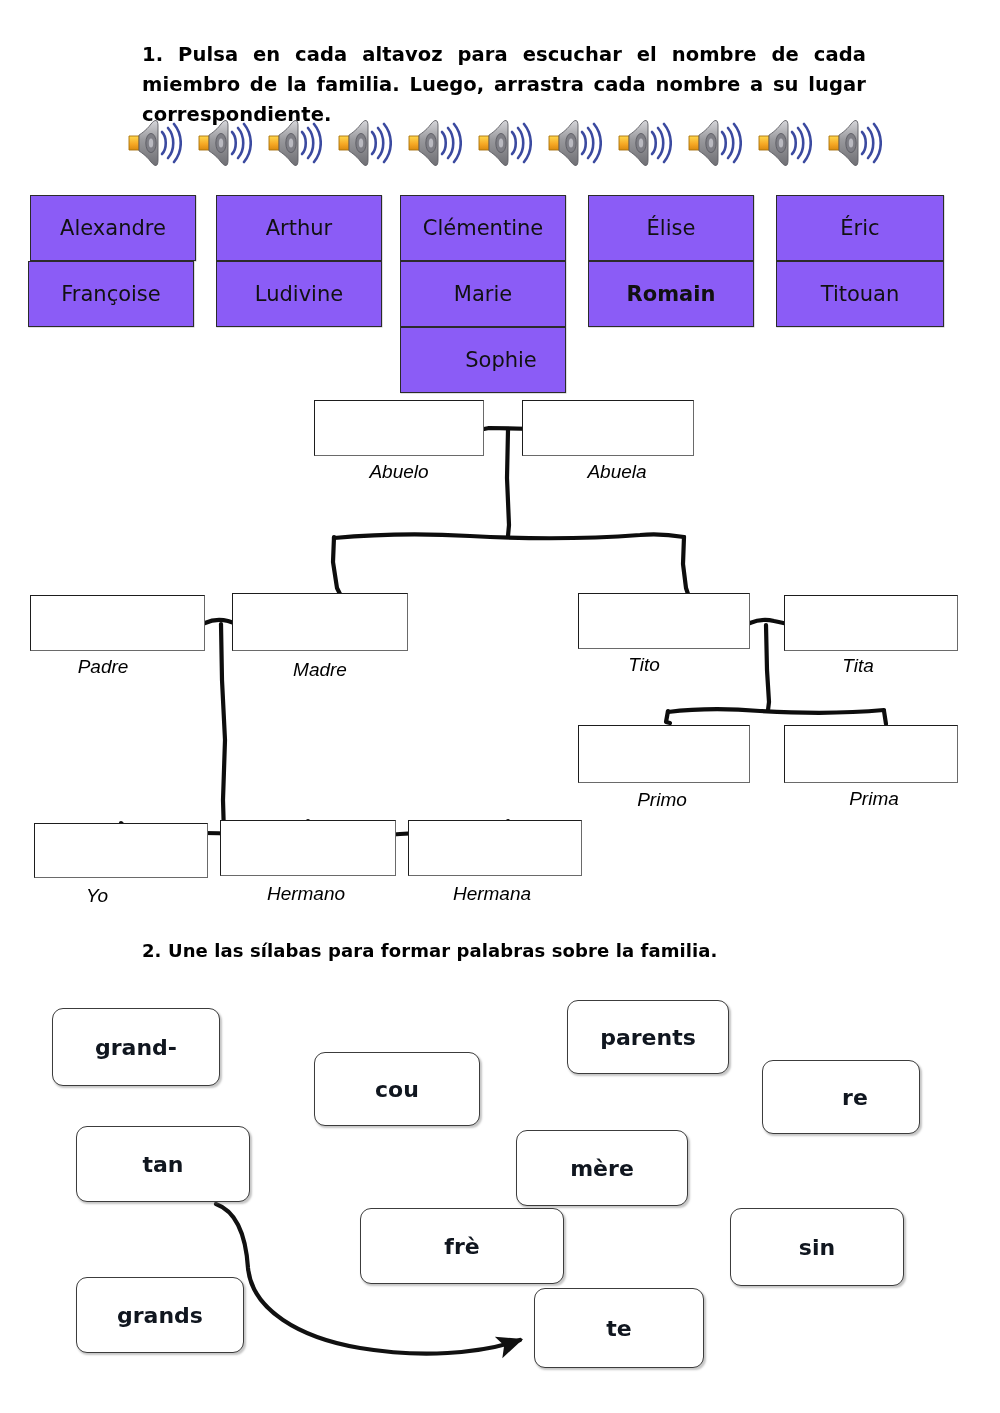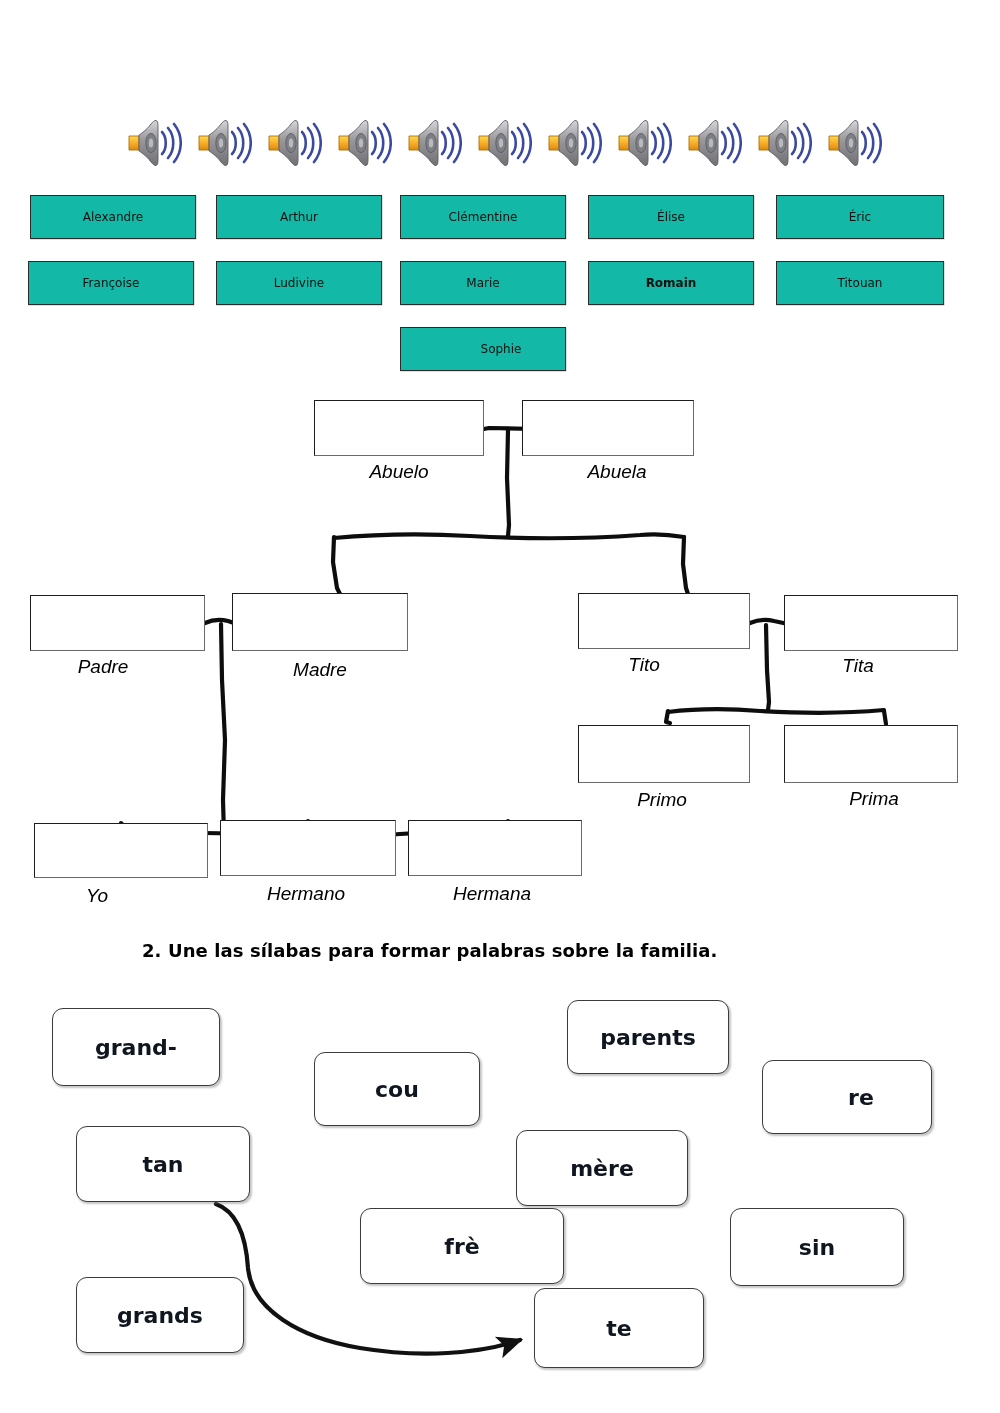--- a/index.html
+++ b/index.html
@@ -48,28 +48,28 @@
     position: relative;
     flex: 0 0 auto;
     cursor: pointer;
   }
   .speaker-icon svg { display: block; }
 
   
   .name-tile {
     position: absolute;
     border: 1.4px solid #2b2b2b;
-    background: #14b8a6;
+    background: #8b5cf6;
     display: flex;
     align-items: center;
     justify-content: center;
     font-family: "DejaVu Sans", sans-serif;
-    font-size: 12px;
+    font-size: 21px;
     color: #111;
-    height: 44px;
+    height: 66px;
     box-shadow: 0.5px 0.5px 0 rgba(140,140,140,.55);
   }
 
   
   #tree { position: absolute; left: 0; top: 380px; width: 1000px; height: 540px; font-style: italic; }
   #tree-lines { position: absolute; left: 0; top: 0; width: 1000px; height: 540px; }
   .tree-slot {
     position: absolute;
     border: 1.3px solid #6a6a6a;
     border-top-color: #1d1d1d;
@@ -101,20 +101,21 @@
     font-size: 22px;
     color: #10161f;
     box-shadow: 1.5px 2px 2px rgba(110,110,110,.40);
   }
 </style>
 </head>
 <body>
 
 <div id="sheet">
 
+  <div class="instruction" id="instruction-1">1. Pulsa en cada altavoz para escuchar el nombre de cada miembro de la familia. Luego, arrastra cada nombre a su lugar correspondiente.</div>
 
   <div id="speaker-row">
       <div class="speaker-icon">
   <svg width="56" height="52" viewBox="0 0 56 52">
     <defs>
       <linearGradient id="sg-cone" x1="0" y1="0" x2="0" y2="1">
         <stop offset="0%" stop-color="#d6d6da"></stop>
         <stop offset="42%" stop-color="#9a9a9e"></stop>
         <stop offset="100%" stop-color="#6f6f74"></stop>
       </linearGradient>
@@ -457,21 +458,21 @@
         <marker id="arrowhead" markerWidth="7" markerHeight="7" refX="5.4" refY="3.1" orient="auto" markerUnits="strokeWidth">
           <path d="M0,0.4 L6.2,3.1 L0,5.8 L1.4,3.1 Z" fill="#111111"></path>
         </marker>
       </defs>
       <path d="M216,224 C238,232 246,258 248,288 C252,330 300,358 360,368 C420,378 480,374 520,360" fill="none" stroke="#111111" stroke-width="4.2" stroke-linecap="round" marker-end="url(#arrowhead)"></path>
     </svg>
     <div id="syllable-tiles">
         <div class="syl-tile" style="left: 52px; top: 28px; width: 168px; height: 78px;">grand-</div>
         <div class="syl-tile" style="left: 314px; top: 72px; width: 166px; height: 74px;">cou</div>
         <div class="syl-tile" style="left: 567px; top: 20px; width: 162px; height: 74px;">parents</div>
-        <div class="syl-tile" style="left: 762px; top: 80px; width: 170px; height: 74px; padding-left: 28px;">re</div>
+        <div class="syl-tile" style="left: 762px; top: 80px; width: 158px; height: 74px; padding-left: 28px;">re</div>
         <div class="syl-tile" style="left: 76px; top: 146px; width: 174px; height: 76px;">tan</div>
         <div class="syl-tile" style="left: 516px; top: 150px; width: 172px; height: 76px;">mère</div>
         <div class="syl-tile" style="left: 312px; top: 228px; width: 204px; height: 76px; margin-left: 48px;">frè</div>
         <div class="syl-tile" style="left: 730px; top: 228px; width: 174px; height: 78px;">sin</div>
         <div class="syl-tile" style="left: 76px; top: 297px; width: 168px; height: 76px;">grands</div>
         <div class="syl-tile" style="left: 534px; top: 308px; width: 170px; height: 80px;">te</div>
       </div>
   </div>
 
 </div>

